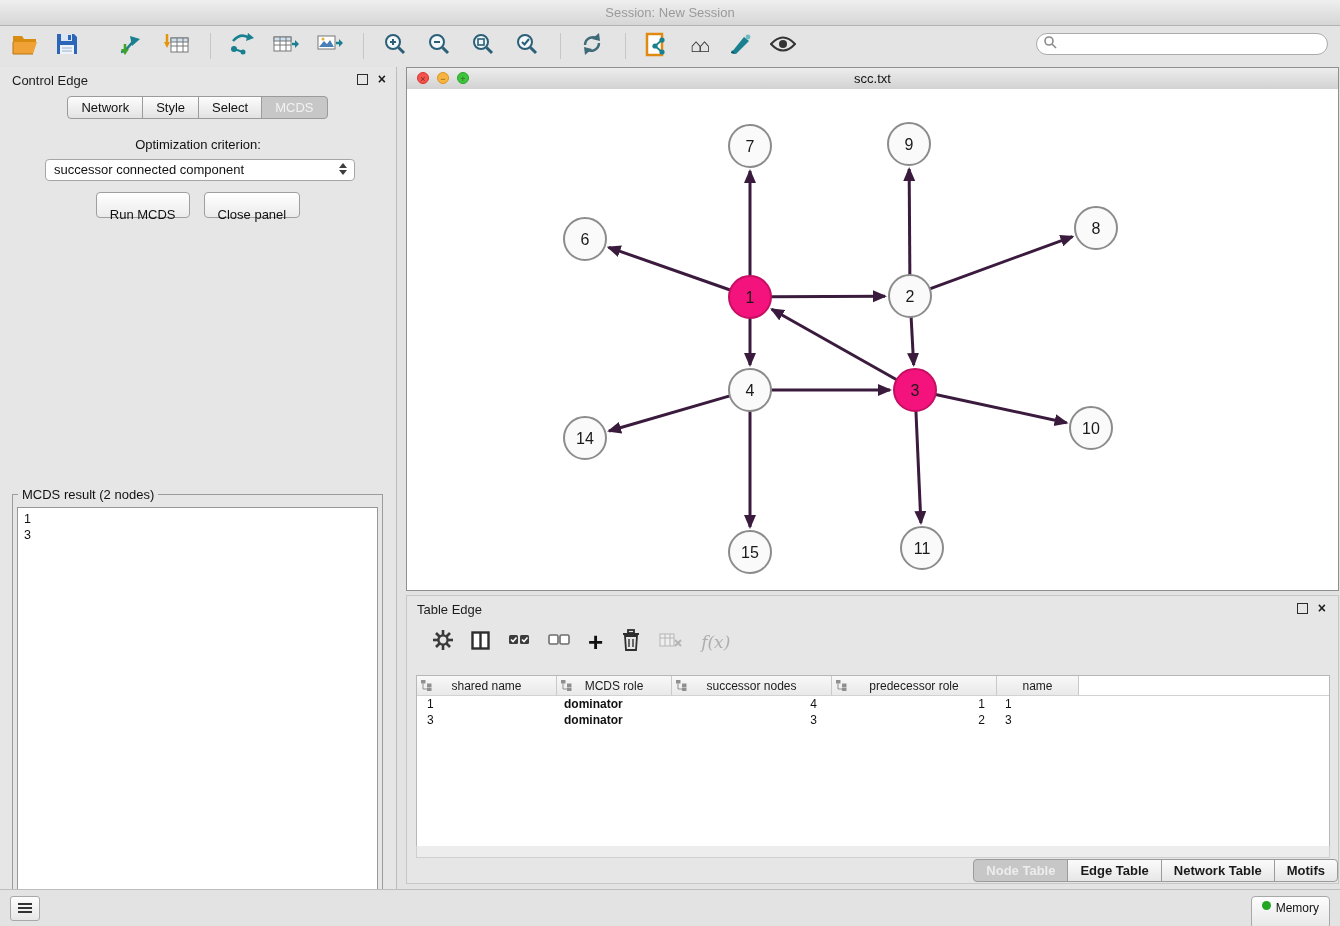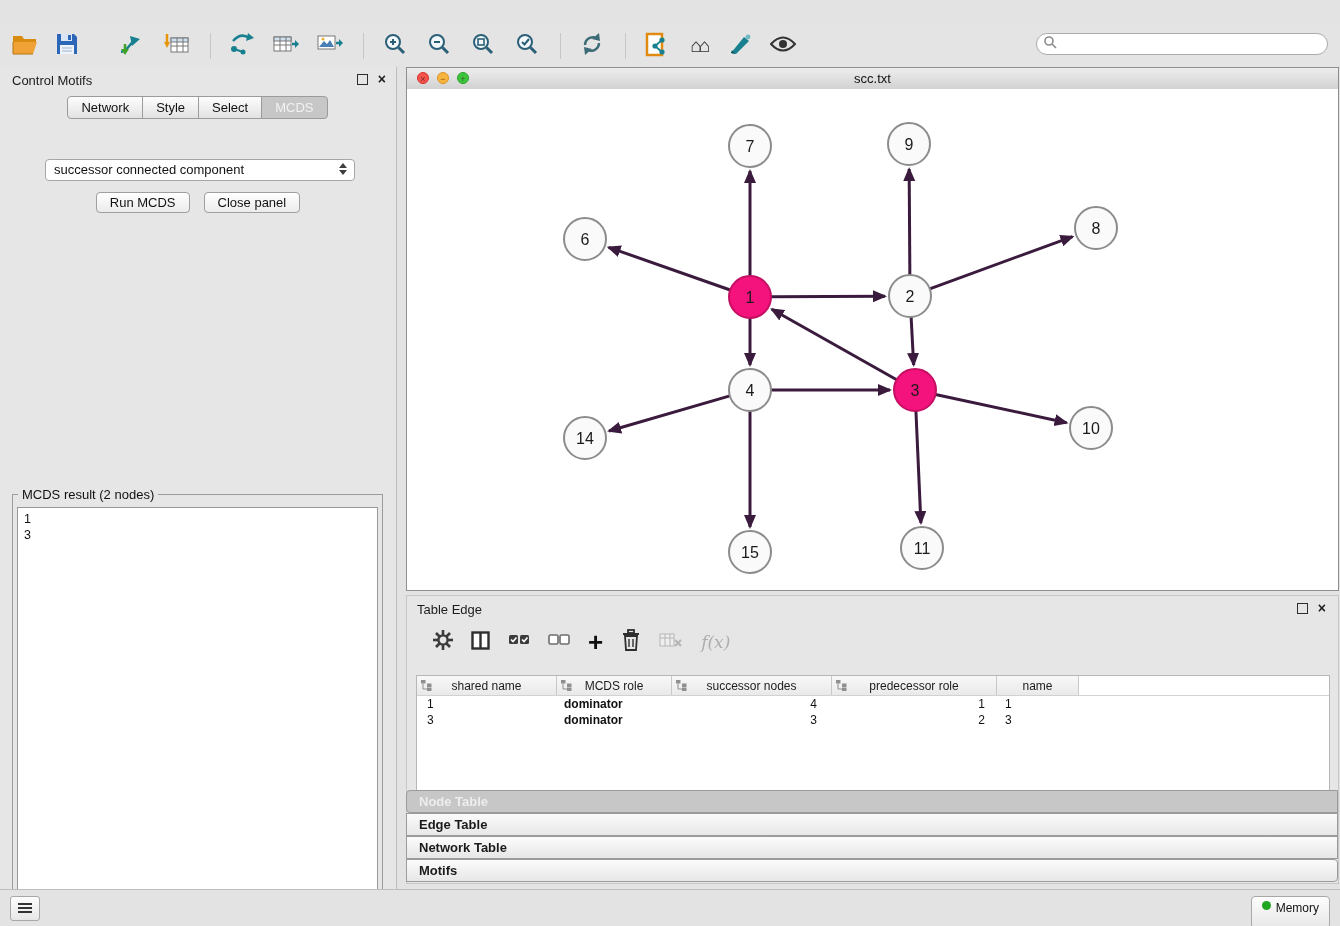--- a/index.html
+++ b/index.html
@@ -40,21 +40,21 @@
   .opt-label{position:absolute;top:70px;left:0;right:0;text-align:center;font-size:13px;color:#111;}
   .selectbox{position:absolute;top:92px;left:45px;width:310px;height:22px;background:#fff;
     border:1px solid #a6a6a6;border-radius:4px;box-sizing:border-box;font-size:13px;line-height:20px;
     padding-left:8px;color:#111;}
   .sel-arrows{position:absolute;right:7px;top:3px;display:flex;flex-direction:column;gap:2px;align-items:center;}
   .tri-up{width:0;height:0;border-left:4px solid transparent;border-right:4px solid transparent;border-bottom:5px solid #3e3e3e;}
   .tri-dn{width:0;height:0;border-left:4px solid transparent;border-right:4px solid transparent;border-top:5px solid #3e3e3e;}
 
   .cp-buttons{position:absolute;top:125px;left:0;right:0;display:flex;justify-content:center;gap:14px;}
   .btn{height:21px;border:1px solid #9f9f9f;border-radius:4px;background:linear-gradient(#ffffff,#ebebeb);
-    font-size:13px;color:#111;padding:0 13px;line-height:19px;font-family:"Liberation Sans",sans-serif;}
+    font-size:13px;color:#111;padding:12px 13px;line-height:19px;font-family:"Liberation Sans",sans-serif;}
 
   .groupbox{position:absolute;left:12px;top:427px;width:371px;height:464px;border:1px solid #9c9c9c;box-sizing:border-box;}
   .gb-legend{position:absolute;top:-8px;left:5px;background:#e6e6e6;padding:0 4px;font-size:13px;color:#111;}
   .gb-inner{position:absolute;left:4px;right:4px;top:12px;bottom:5px;background:#fff;border:1px solid #979797;
     font-size:12.5px;line-height:16px;padding:3px 6px;color:#111;overflow:hidden;}
 
   
   .net-window{position:absolute;left:406px;top:67px;width:933px;height:524px;background:#fff;
     border:1px solid #8f8f8f;box-sizing:border-box;}
   .net-titlebar{position:relative;height:21px;background:linear-gradient(#ededed,#d2d2d2);
@@ -79,39 +79,42 @@
   .th{position:relative;box-sizing:border-box;border-right:1px solid #c9c9c9;font-size:12px;color:#1c1c1c;
     background:linear-gradient(#f8f8f8,#e9e9e9);display:flex;align-items:center;justify-content:center;}
   .th .sort{position:absolute;left:4px;top:4px;}
   .th-fill{flex:1;background:#fff;}
   .c1{width:140px;} .c2{width:115px;} .c3{width:160px;} .c4{width:165px;} .c5{width:82px;}
   .trow{display:flex;height:16px;font-size:12px;color:#111;align-items:center;}
   .td{box-sizing:border-box;overflow:hidden;white-space:nowrap;}
   .td.l1{padding-left:10px;} .td.l2{padding-left:7px;font-weight:bold;} .td.l5{padding-left:8px;}
   .td.r{text-align:right;} .td.r3{padding-right:15px;} .td.r4{padding-right:12px;}
   .tp-scroll{position:absolute;left:9px;right:8px;top:250px;height:12px;background:#ededed;border:1px solid #cfcfcf;border-top:none;box-sizing:border-box;}
-  .tp-tabs{position:absolute;left:0;right:0;bottom:1px;display:flex;justify-content:flex-end;flex-direction:column;}
+  .tp-tabs{position:absolute;left:0;right:0;bottom:1px;display:flex;justify-content:flex-end;}
   .ttab{border:1px solid #9b9b9b;background:linear-gradient(#fbfbfb,#e7e7e7);padding:3px 12px;font-size:13px;
     font-weight:bold;color:#1a1a1a;margin-left:-1px;}
   .ttab.first{border-radius:4px 0 0 4px;} .ttab.last{border-radius:0 4px 4px 0;}
   .ttab.selected{background:#c7c7c7;color:#ededed;}
 
   
   .statusbar{position:absolute;left:0;right:0;bottom:0;height:36px;background:#e3e3e3;border-top:1px solid #bdbdbd;}
   .sb-left{position:absolute;left:10px;top:6px;width:28px;height:23px;border:1px solid #a8a8a8;border-radius:3px;
     background:linear-gradient(#fdfdfd,#e7e7e7);display:flex;align-items:center;justify-content:center;}
   .sb-mem{position:absolute;right:10px;top:6px;height:23px;border:1px solid #a8a8a8;border-radius:4px;
     background:linear-gradient(#fdfdfd,#e7e7e7);display:flex;align-items:flex-start;gap:5px;padding:4px 10px;font-size:12px;color:#111;}
   .dot{width:9px;height:9px;border-radius:50%;background:#21a621;display:inline-block;}
 </style>
 </head>
 <body>
 
 <div id="app">
 
+  <div class="titlebar">
+    <span>Session: New Session</span>
+  </div>
 
   <div class="toolbar">
     <div class="tbtn" style="margin-left:8px">
       <span>
         <svg width="26" height="21" viewBox="0 0 26 21">
             <path d="M1 2 h9 l2 3 h12 v4 H1 z" fill="#d98c12"></path>
             <path d="M1 8 h24 l-4 12 H1 z" fill="#f0a236"></path>
             <path d="M1 8 v12 h20" fill="none" stroke="#b8770e"></path>
           </svg>
       </span>
@@ -275,34 +278,35 @@
             <circle cx="5" cy="5" r="4" fill="none" stroke="#8b8b8b" stroke-width="1.6"></circle>
             <line x1="8" y1="8" x2="12" y2="12" stroke="#8b8b8b" stroke-width="1.6"></line>
           </svg>
       </span>
       <input type="text" placeholder="" style="">
     </div>
   </div>
 
   <div class="control-panel">
     <div class="panel-head">
-      <span class="ptitle">Control Motifs</span>
+      <span class="ptitle">Control Edge</span>
       <span class="phicons">
         <span class="float-box"></span>
         <span class="xclose">×</span>
       </span>
     </div>
 
     <div class="cp-tabs">
       <span class="tab first">Network</span>
       <span class="tab">Style</span>
       <span class="tab">Select</span>
       <span class="tab last selected">MCDS</span>
     </div>
 
+    <div class="opt-label">Optimization criterion:</div>
 
     <div class="selectbox">
       <span>successor connected component</span>
       <span class="sel-arrows">
           <span class="tri-up"></span>
           <span class="tri-dn"></span>
         </span>
     </div>
 
     <div class="cp-buttons">

